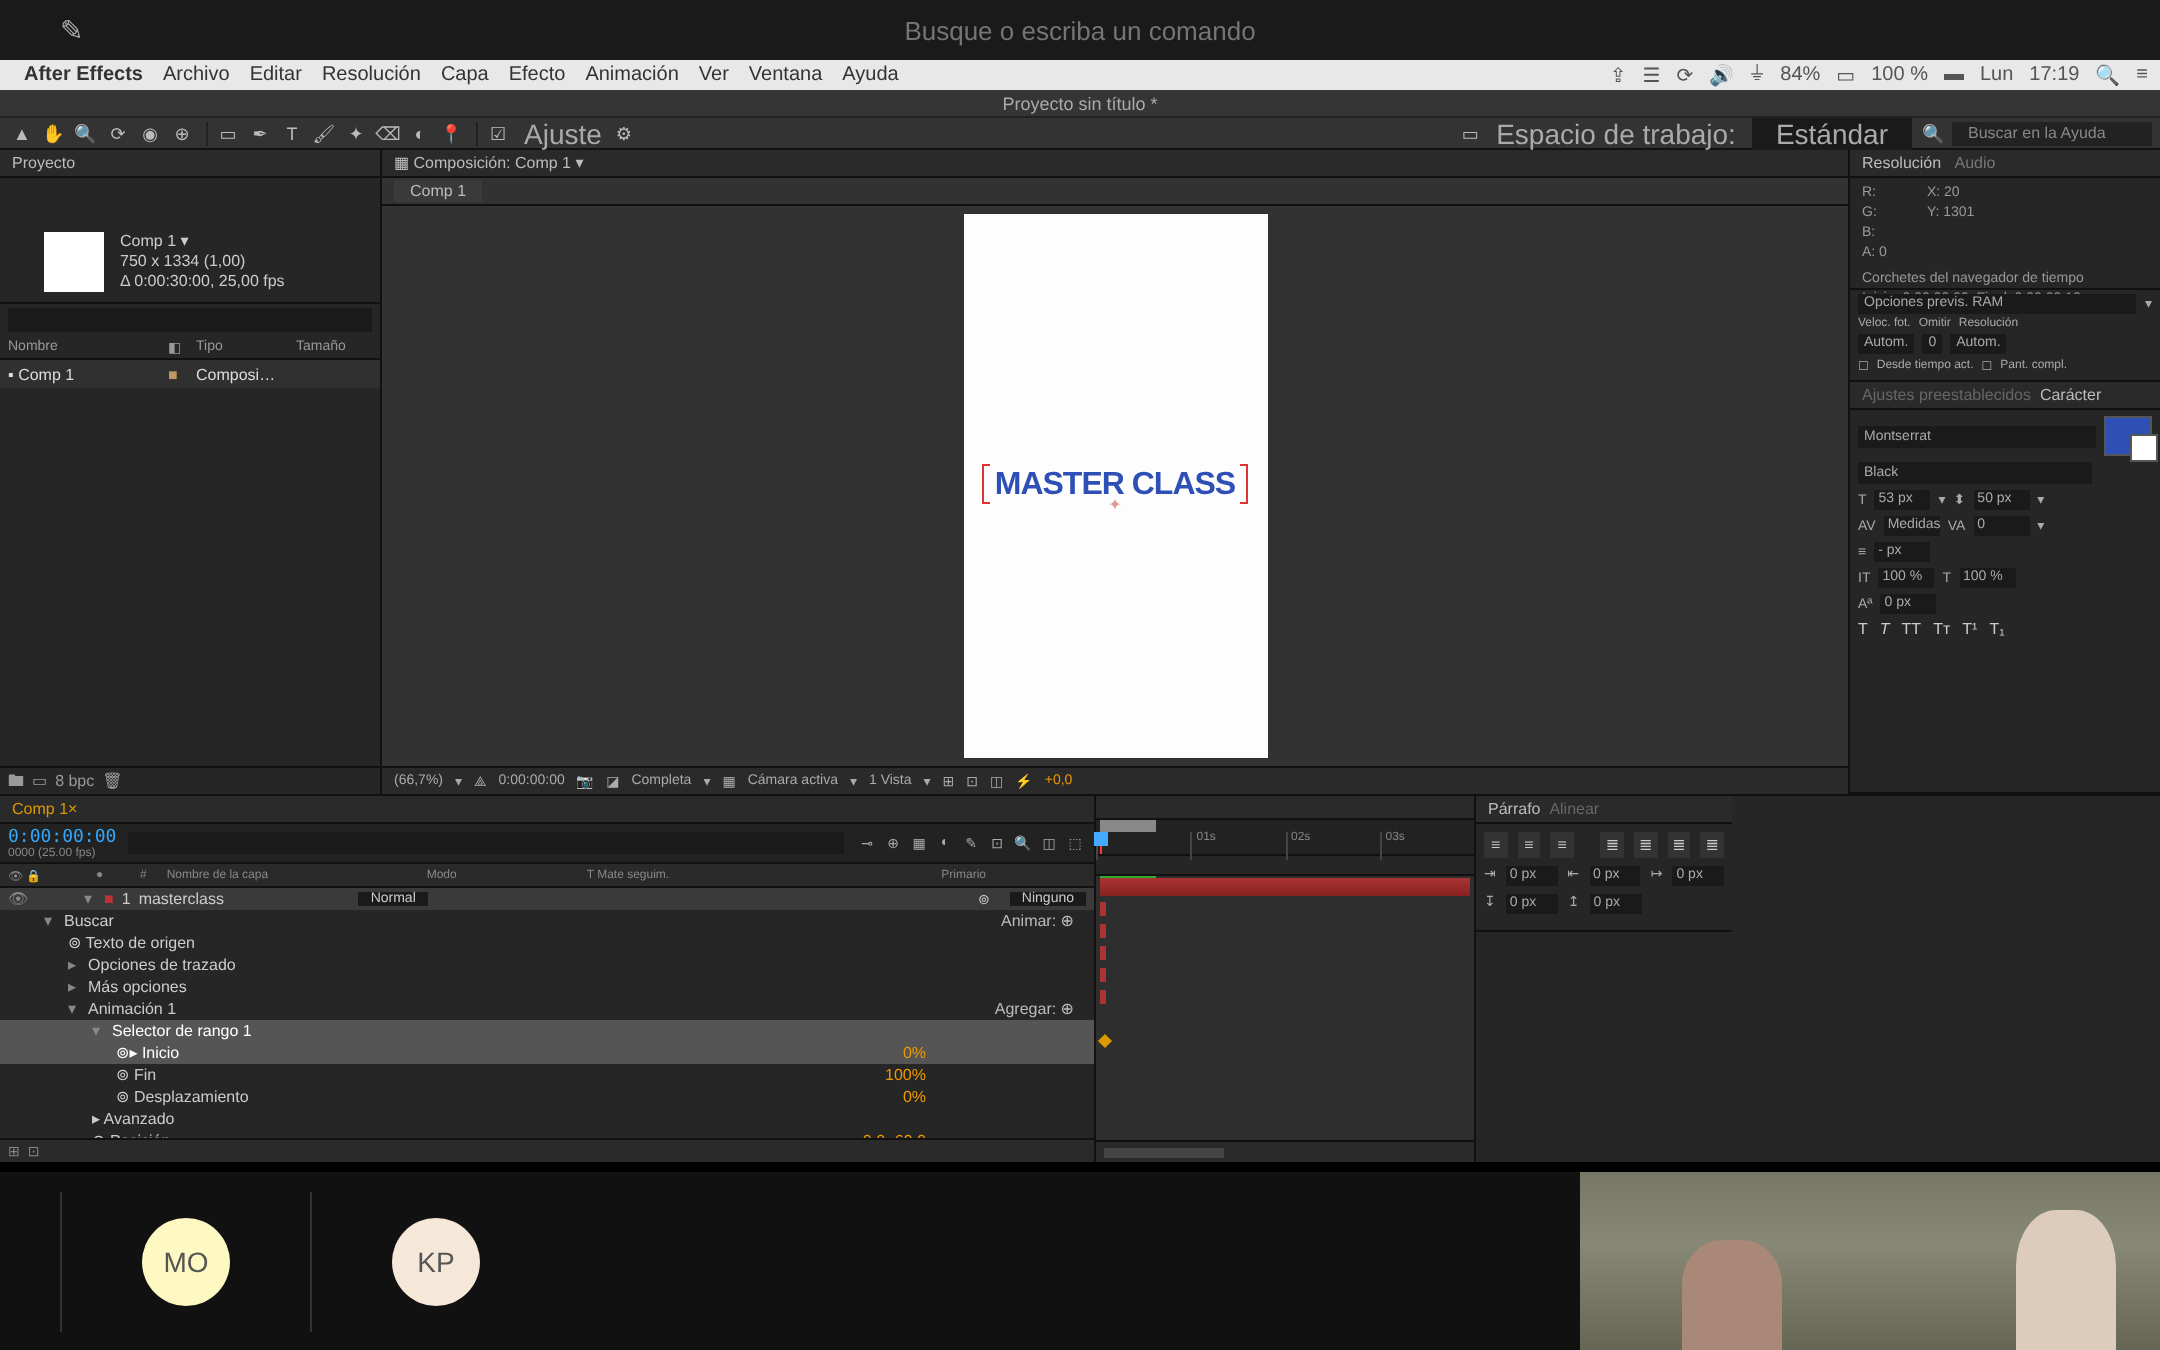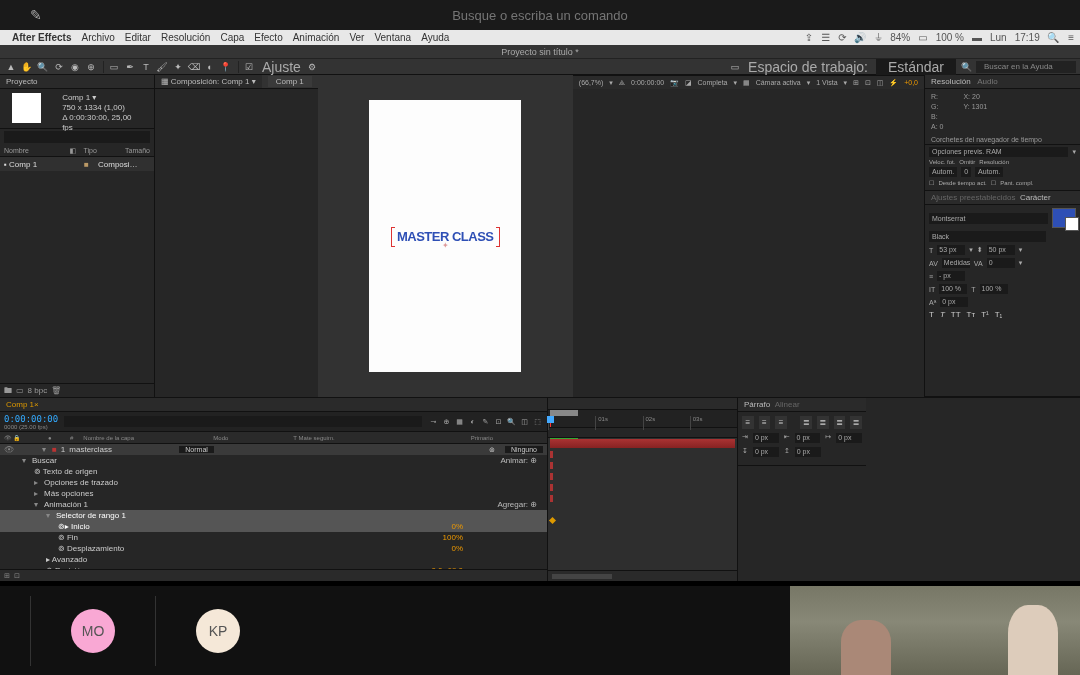--- a/index.html
+++ b/index.html
@@ -24,43 +24,43 @@
 
 .aetool { height: 16px; background: #333; border-bottom: 1px solid #111; display: flex; align-items: center; padding: 0 4px; }
 .aetool .tool { width: 14px; height: 14px; margin-right: 2px; color: #bbb; font-size: 9px; display: inline-flex; align-items: center; justify-content: center; cursor: pointer; }
 .aetool .sep { width: 1px; height: 12px; background: #222; margin: 0 3px; }
 .aetool .label { font-size: 14px; color: #aaa; margin: 0 4px; }
 .aetool .spacer { flex: 1; }
 .aetool .searchhelp { width: 100px; height: 12px; background: #222; font-size: 8px; color: #888; padding: 0 8px; line-height: 12px; }
 
 
 .aemain { display: flex; height: 322px; background: #262626; }
-.leftcol { width: 155px; border-right: 1px solid #111; display: flex; flex-direction: column; }
-.midcol { flex: 1; border-right: 1px solid #111; display: flex; flex-direction: row; }
+.leftcol { width: 191px; border-right: 1px solid #111; display: flex; flex-direction: column; }
+.midcol { flex: 1; border-right: 1px solid #111; display: flex; flex-direction: column; }
 .rightcol { width: 155px; display: flex; flex-direction: column; }
 
 
 .panel-tab { height: 14px; background: #2a2a2a; border-bottom: 1px solid #111; display: flex; align-items: center; font-size: 8px; color: #bbb; padding: 0 6px; }
 
 
-.proj-info { padding: 4px 12px; display: flex; gap: 21px; border-bottom: 1px solid #111; height: 40px; }
+.proj-info { padding: 4px 22px; display: flex; gap: 8px; border-bottom: 1px solid #111; height: 40px; margin-top: 23px; }
 .proj-thumb { width: 30px; height: 30px; background: #fff; }
 .proj-meta { font-size: 8px; color: #ccc; line-height: 10px; }
 .proj-search { height: 12px; background: #1a1a1a; margin: 2px 4px; }
 .proj-headrow { display: flex; height: 12px; border-bottom: 1px solid #111; font-size: 7px; color: #999; align-items: center; }
 .proj-headrow div { padding: 0 4px; }
 .proj-row { display: flex; height: 14px; background: #303030; align-items: center; font-size: 8px; color: #ddd; }
 .proj-row div { padding: 0 4px; }
 .proj-footer { height: 14px; border-top: 1px solid #111; display: flex; align-items: center; gap: 4px; padding: 0 4px; font-size: 8px; color: #999; }
 
 
 .comp-tabs { height: 14px; background: #2a2a2a; border-bottom: 1px solid #111; display: flex; align-items: center; font-size: 8px; color: #bbb; padding: 0 6px; gap: 10px; }
 .comp-stage { flex: 1; background: #323232; display: flex; align-items: center; justify-content: center; }
 .comp-canvas { width: 152px; height: 272px; background: #fdfdfd; display: flex; align-items: center; justify-content: center; flex-direction: column; position: relative; }
-.comp-canvas .mtext { font-size: 13px; font-weight: 900; color: #2e4fb5; position: relative; padding: 0 2px; letter-spacing: -0.5px; }
+.comp-canvas .mtext { font-size: 16px; font-weight: 900; color: #2e4fb5; position: relative; padding: 0 2px; letter-spacing: -0.5px; }
 .comp-canvas .mtext::before, .comp-canvas .mtext::after { content: ''; position: absolute; width: 3px; height: 18px; border: 1px solid #d33; top: -2px; }
 .comp-canvas .mtext::before { left: -4px; border-right: none; }
 .comp-canvas .mtext::after { right: -4px; border-left: none; }
 .comp-canvas .anchor { position: absolute; top: 52%; font-size: 8px; color: #d99; }
 .comp-footer { height: 14px; background: #2a2a2a; border-top: 1px solid #111; display: flex; align-items: center; gap: 6px; padding: 0 6px; font-size: 7px; color: #aaa; }
 .comp-footer span { white-space: nowrap; }
 
 
 .info-panel { height: 70px; border-bottom: 1px solid #111; }
 .info-body { padding: 3px 6px; font-size: 7px; color: #999; line-height: 10px; }
@@ -541,21 +541,21 @@
         <span>↥</span>
           <span class="num">0 px</span>
       </div>
     </div>
   </div>
 </div>
 
 <div class="conf">
   <div class="sep"></div>
   <div class="avwrap">
-    <div class="av" style="background:#f9a8d4">
+    <div class="av" style="background:#fef9c3">
         <span>MO</span>
       </div>
   </div>
   <div class="sep"></div>
   <div class="avwrap">
     <div class="av" style="background:#f5e8d8">
         <span>KP</span>
       </div>
   </div>
   <div class="webcams">

